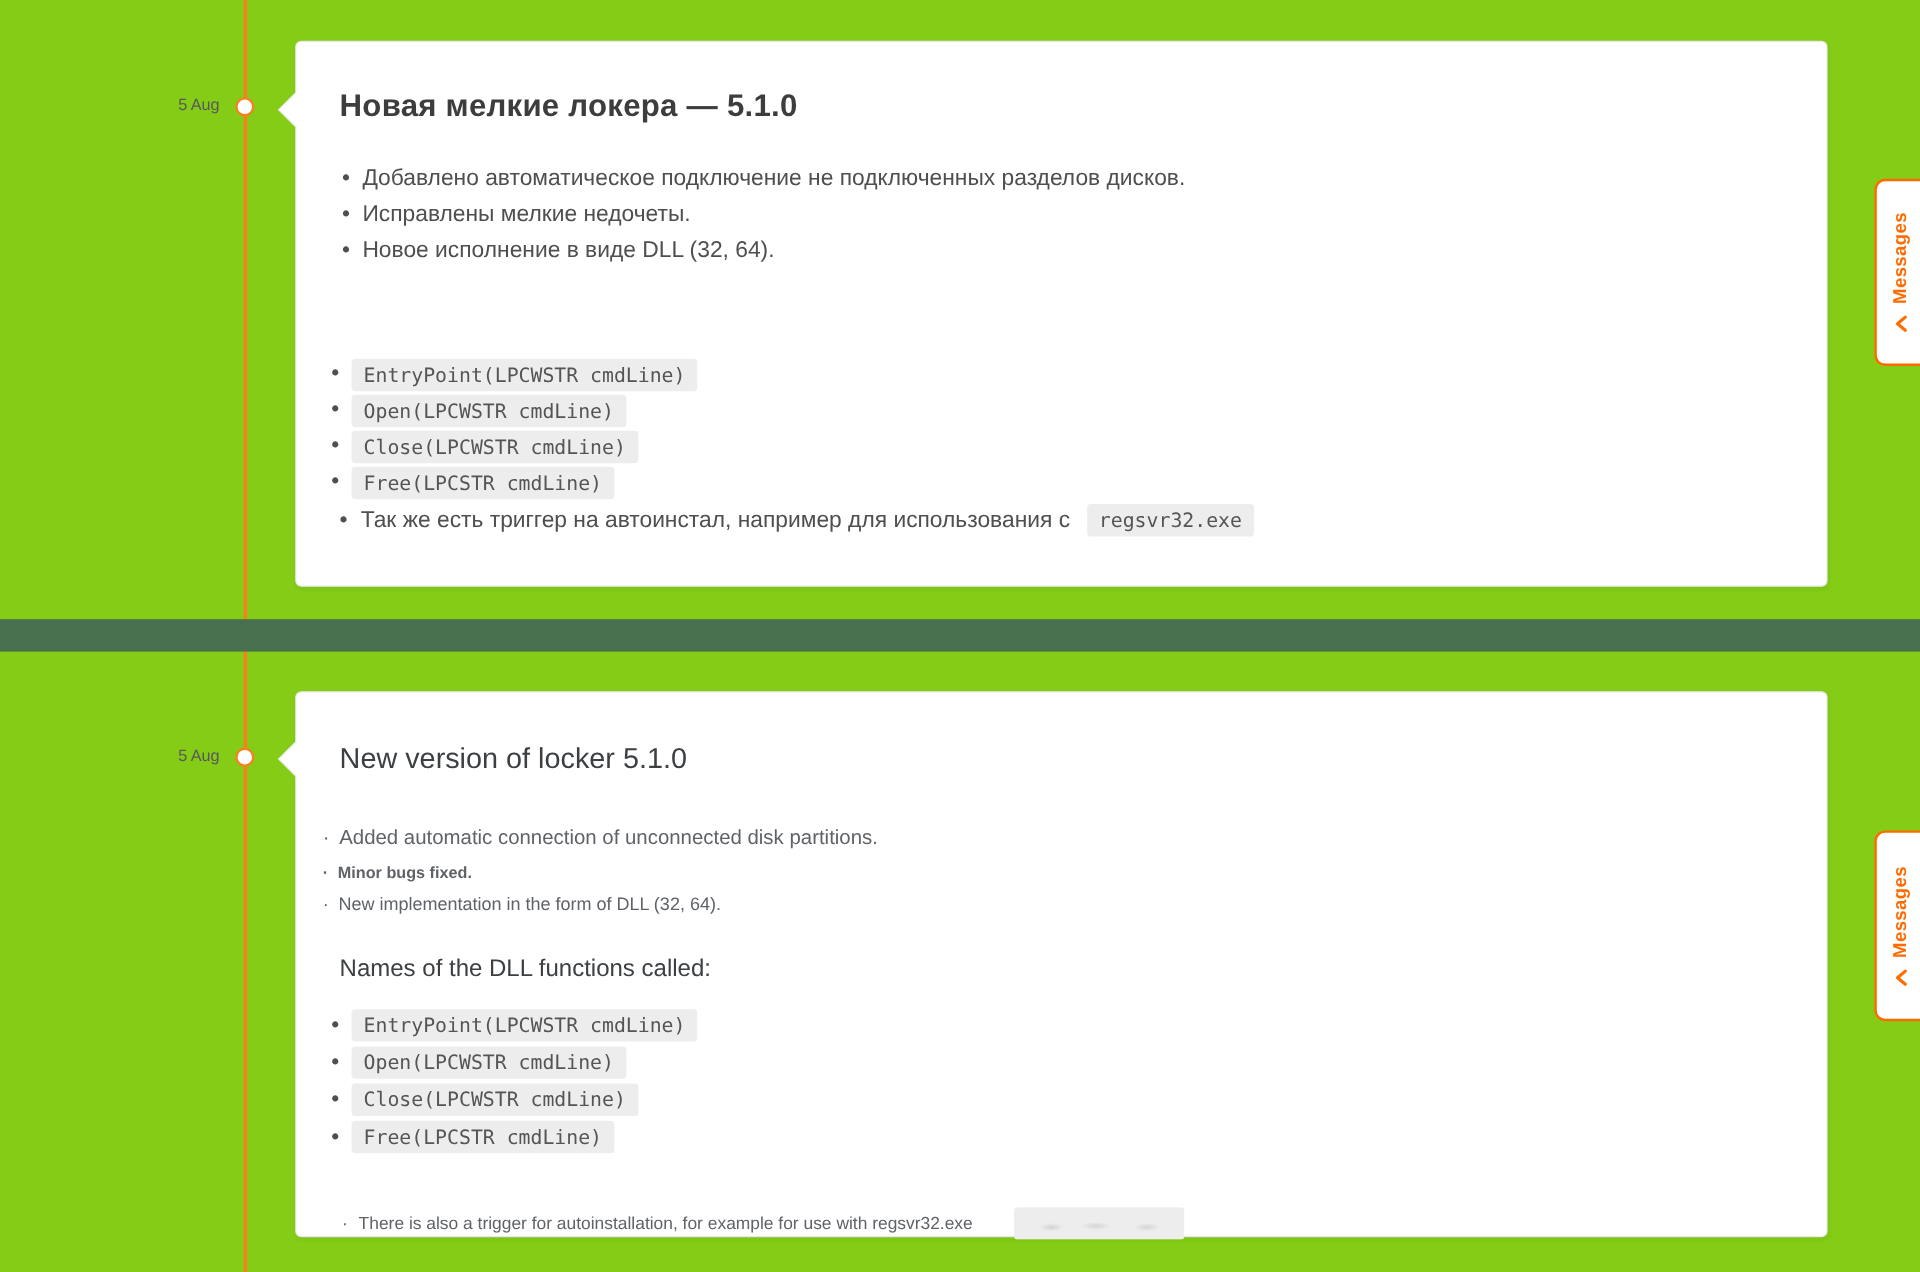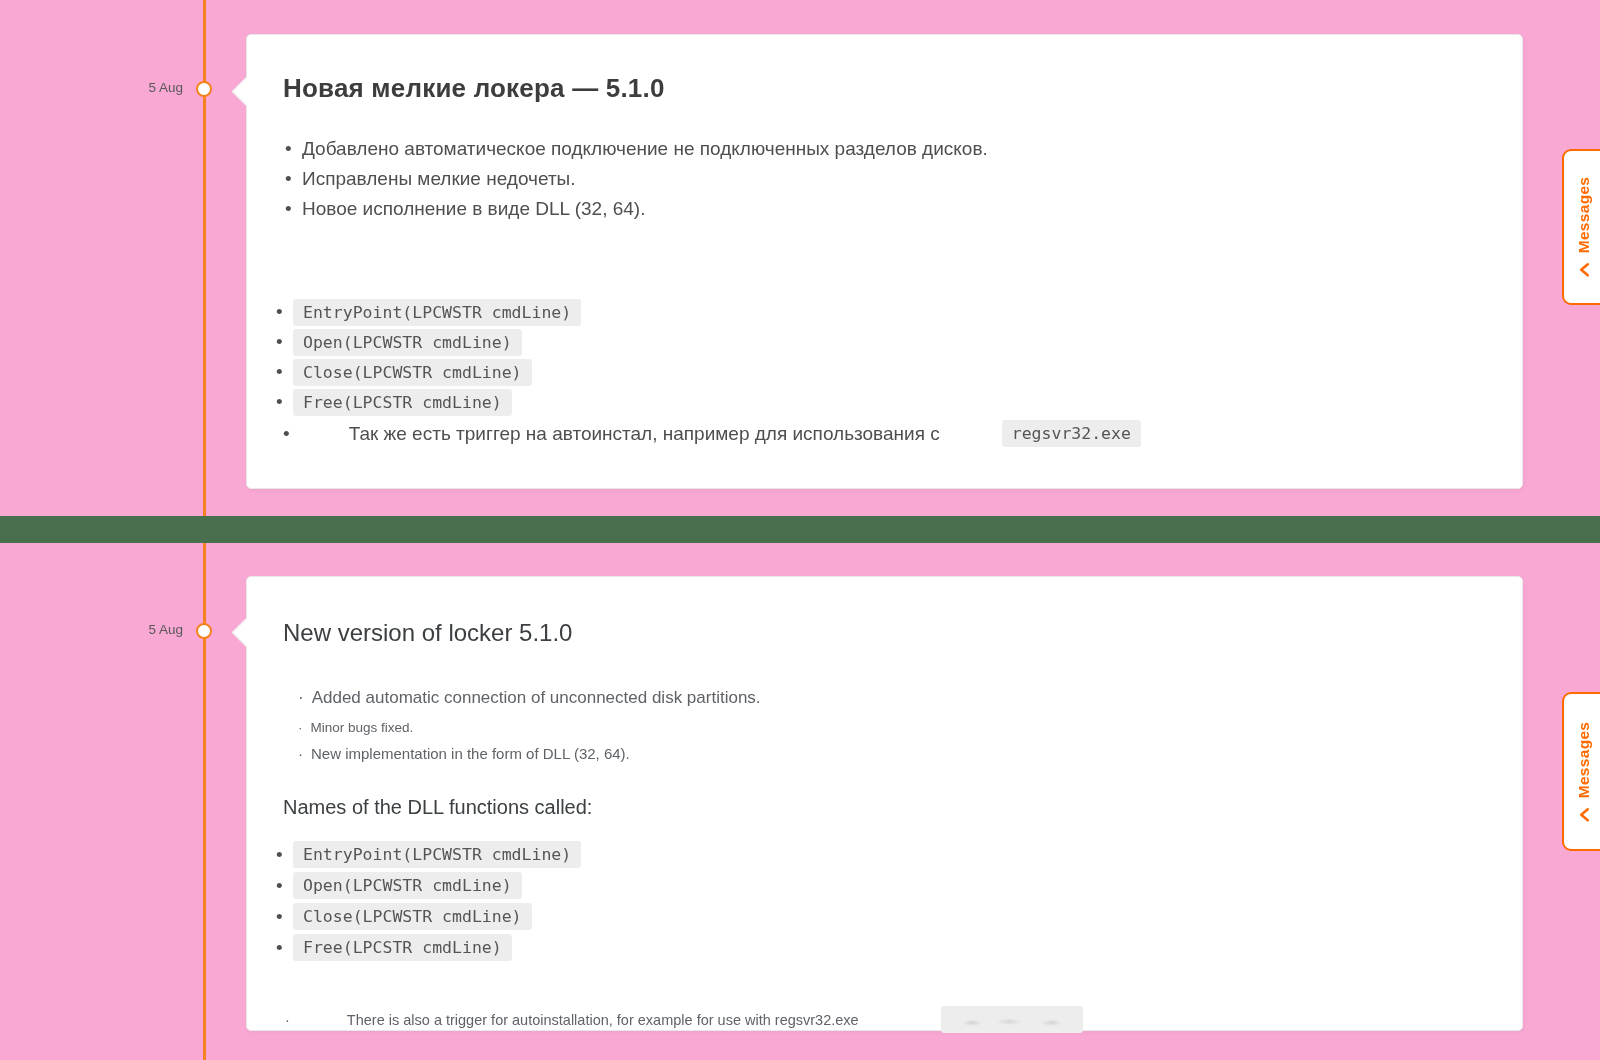--- a/index.html
+++ b/index.html
@@ -1,18 +1,18 @@
 <!DOCTYPE html>
 <html><head>
 <meta charset="utf-8">
 <style>
   html,body{margin:0;padding:0;background:#ffffff;}
   #canvas{
     position:relative;width:1600px;height:1060px;overflow:hidden;
-    background:#f9a8d4;font-family:"Liberation Sans",sans-serif;
+    background:#84cc16;font-family:"Liberation Sans",sans-serif;
   }
   
   .timeline-line{position:absolute;left:203px;top:0;width:3px;height:1060px;background:#f5821f;z-index:1;}
   .green-divider{position:absolute;left:0;top:516px;width:1600px;height:27px;background:#486f4e;z-index:6;}
   .date-label{position:absolute;left:100px;width:83px;text-align:right;font-size:13.5px;color:#595959;z-index:2;}
   .date-1{top:80px;}
   .date-2{top:622px;}
   .marker{position:absolute;left:196px;width:12px;height:12px;border:2.5px solid #f5821f;border-radius:50%;background:#ffffff;z-index:3;}
   .marker-1{top:81px;}
   .marker-2{top:623px;}
@@ -35,39 +35,39 @@
   .card-1 .card-title{top:36px;font-size:26px;font-weight:700;line-height:34px;letter-spacing:.2px;}
   .card-2 .card-title{top:40px;font-size:24px;font-weight:400;line-height:32px;color:#3c4043;}
   
   .ru-bullets{position:absolute;left:36px;top:99px;margin:0;padding:0;list-style:none;}
   .ru-bullets li{height:30px;line-height:30px;font-size:19px;color:#4f4f4f;padding-left:19px;position:relative;}
   .ru-bullets li::before{content:"•";position:absolute;left:2px;color:#4f4f4f;}
   .subheading{position:absolute;left:36px;margin:0;}
   .card-1 .subheading{top:205px;font-size:21px;font-weight:700;line-height:28px;color:#3d3d3d;}
   .card-2 .subheading{top:216px;font-size:20px;font-weight:400;line-height:28px;color:#3c4043;}
   
-  .en-bullet{position:absolute;left:51px;color:#5f6368;white-space:nowrap;}
+  .en-bullet{position:absolute;left:22px;color:#5f6368;white-space:nowrap;}
   .en-bullet::before{content:"·";margin-right:8px;color:#5f6368;}
   .en-bullet-0{top:109px;font-size:17px;line-height:24px;}
-  .en-bullet-1{top:141px;font-size:13.5px;line-height:20px;}
+  .en-bullet-1{top:141px;font-size:13.5px;line-height:20px;font-weight:bold;}
   .en-bullet-2{top:166px;font-size:15px;line-height:22px;}
   
   .code-list{position:absolute;left:27px;margin:0;padding:0;list-style:none;}
   .card-1 .code-list{top:262px;}
   .card-2 .code-list{top:262px;}
   .code-list li{height:30px;display:flex;align-items:center;position:relative;padding-left:19px;}
   .card-2 .code-list li{height:31px;}
   .code-list li::before{content:"•";position:absolute;left:2px;font-size:19px;color:#4f4f4f;}
   .code-pill{
     display:inline-block;background:#ededed;border-radius:3px;padding:3px 10px;
     font-family:"DejaVu Sans Mono","Liberation Mono",monospace;
     font-size:16.5px;line-height:21px;color:#555555;white-space:pre;
   }
   
-  .trigger-row{position:absolute;display:flex;align-items:center;white-space:nowrap;gap:48px;}
+  .trigger-row{position:absolute;display:flex;align-items:center;white-space:nowrap;}
   .card-1 .trigger-row{left:36px;top:385px;font-size:19px;line-height:24px;color:#4f4f4f;}
   .card-1 .trigger-row::before{content:"•";margin-right:11px;}
   .card-1 .trigger-row .code-pill{margin-left:14px;}
   .card-2 .trigger-row{left:38px;top:388px;font-size:14.5px;line-height:22px;color:#5f6368;margin-top:41px;}
   .card-2 .trigger-row::before{content:"·";margin-right:9px;}
   .redacted-pill{
     display:inline-block;width:142px;height:27px;margin-left:34px;border-radius:3px;
     background:
       radial-gradient(ellipse 14px 5px at 22% 62%,rgba(160,160,160,.35),rgba(160,160,160,0) 70%),
       radial-gradient(ellipse 18px 5px at 48% 58%,rgba(160,160,160,.3),rgba(160,160,160,0) 70%),

